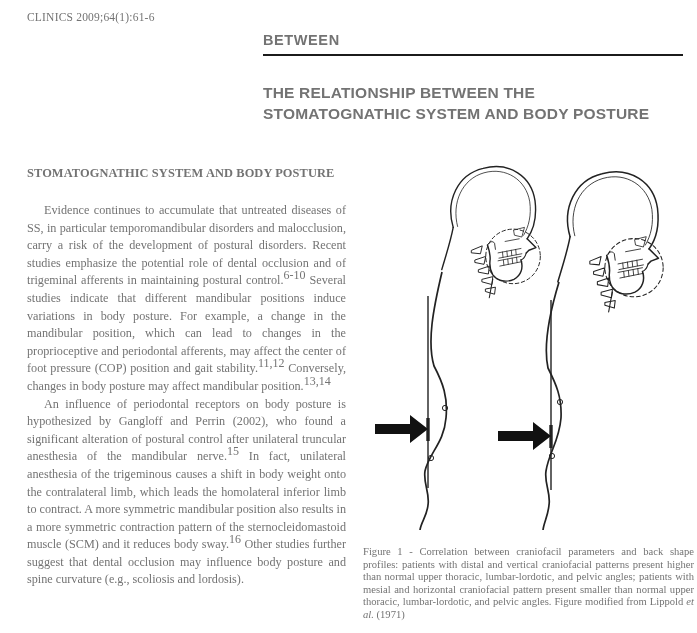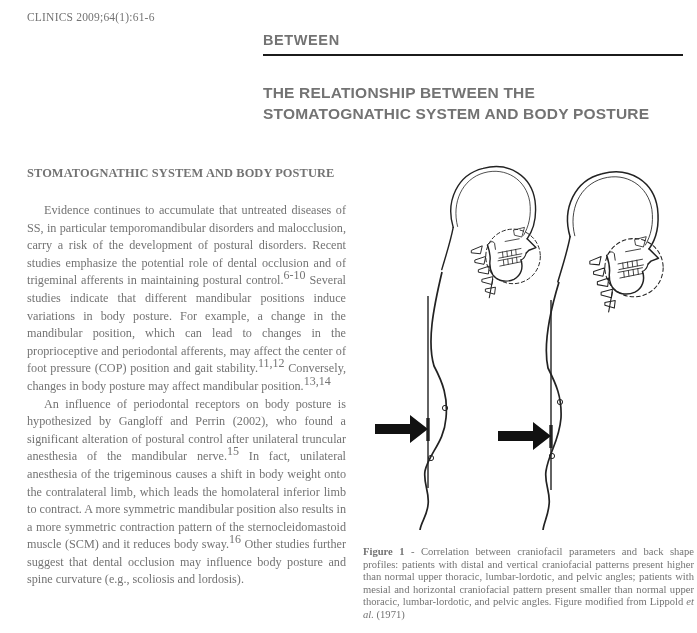--- a/index.html
+++ b/index.html
@@ -30,21 +30,21 @@
     margin:0; text-indent:17px; text-align:justify;
     font-size:12.2px; line-height:17.6px;
   }
   .body-par.first { margin-top:21px; }
   .body-par sup { font-size:12px; line-height:0; }
   .right-col { position:absolute; left:363px; top:150px; width:331px; }
   .figure-svg { display:block; }
   .figure-caption {
     margin:4px 0 0 0; text-align:justify; font-size:10.6px; line-height:12.6px;
   }
-  .figure-caption b { font-weight:bold; }
+  .figure-caption b { font-weight:normal; }
   .figure-caption i { font-style:italic; }
 </style>
 </head>
 <body>
 
 <div class="page">
 
   <div class="journal-ref">CLINICS 2009;64(1):61-6</div>
 
   <div class="review-label">BETWEEN</div>

